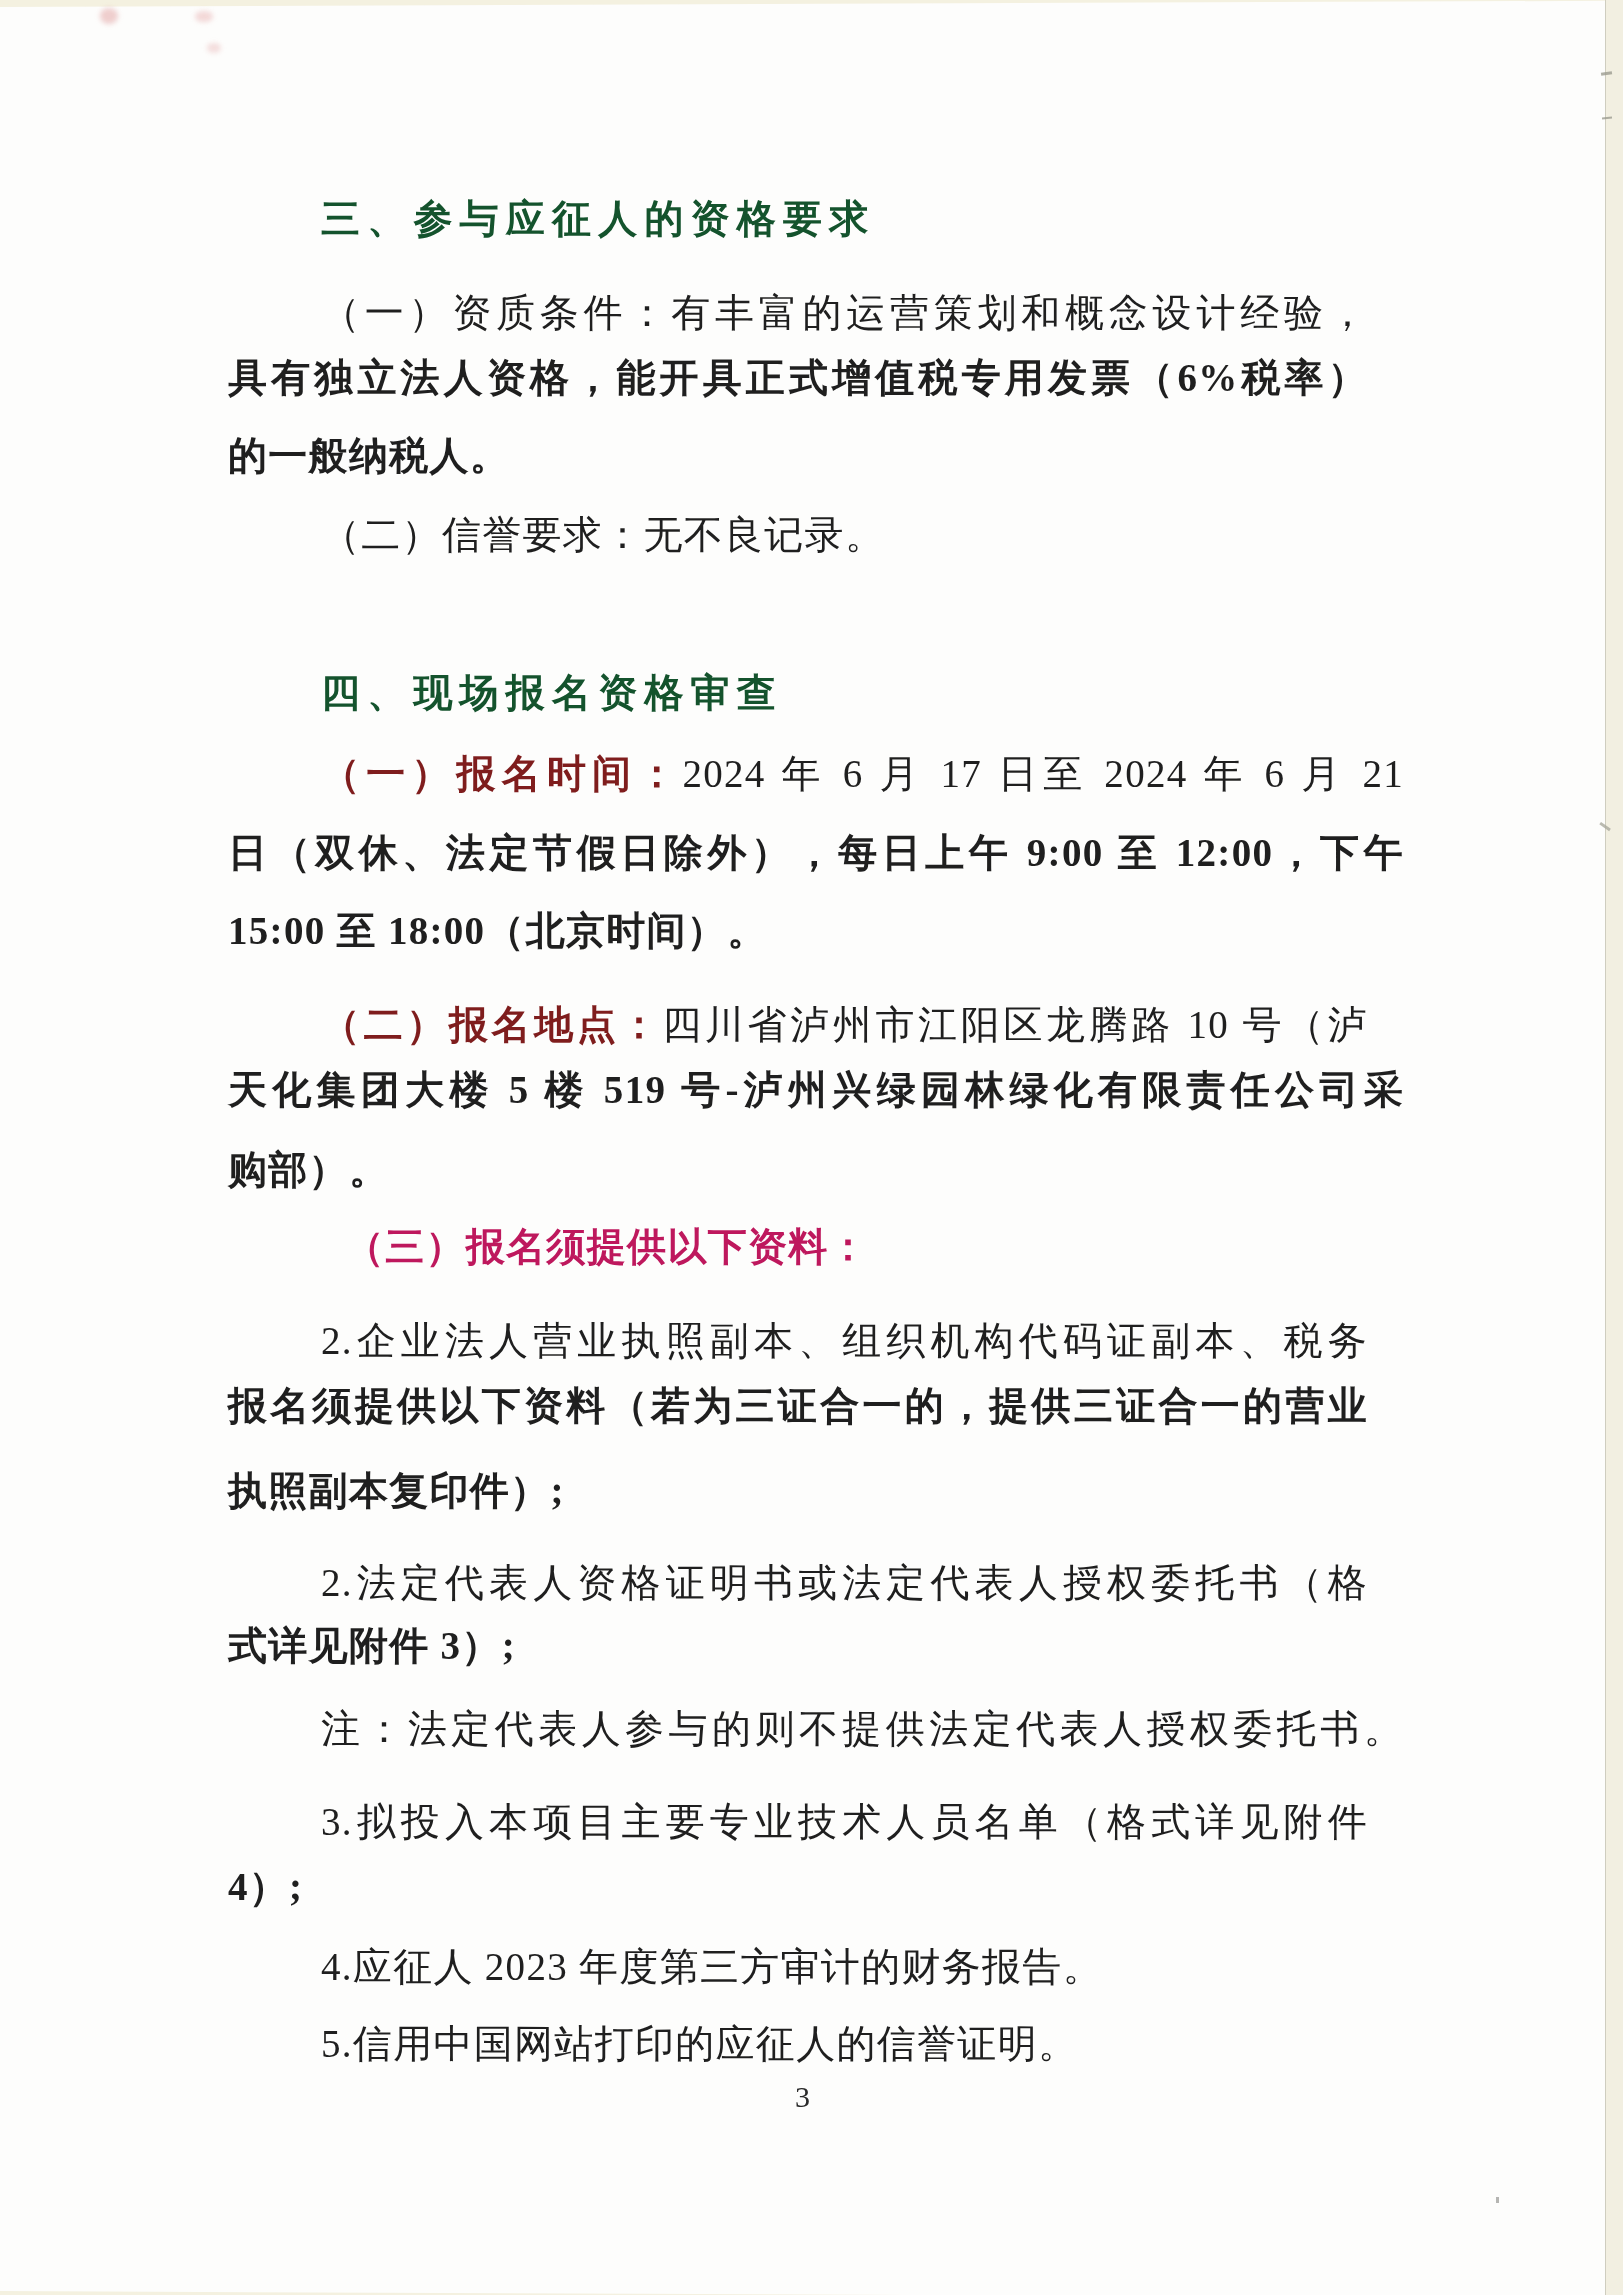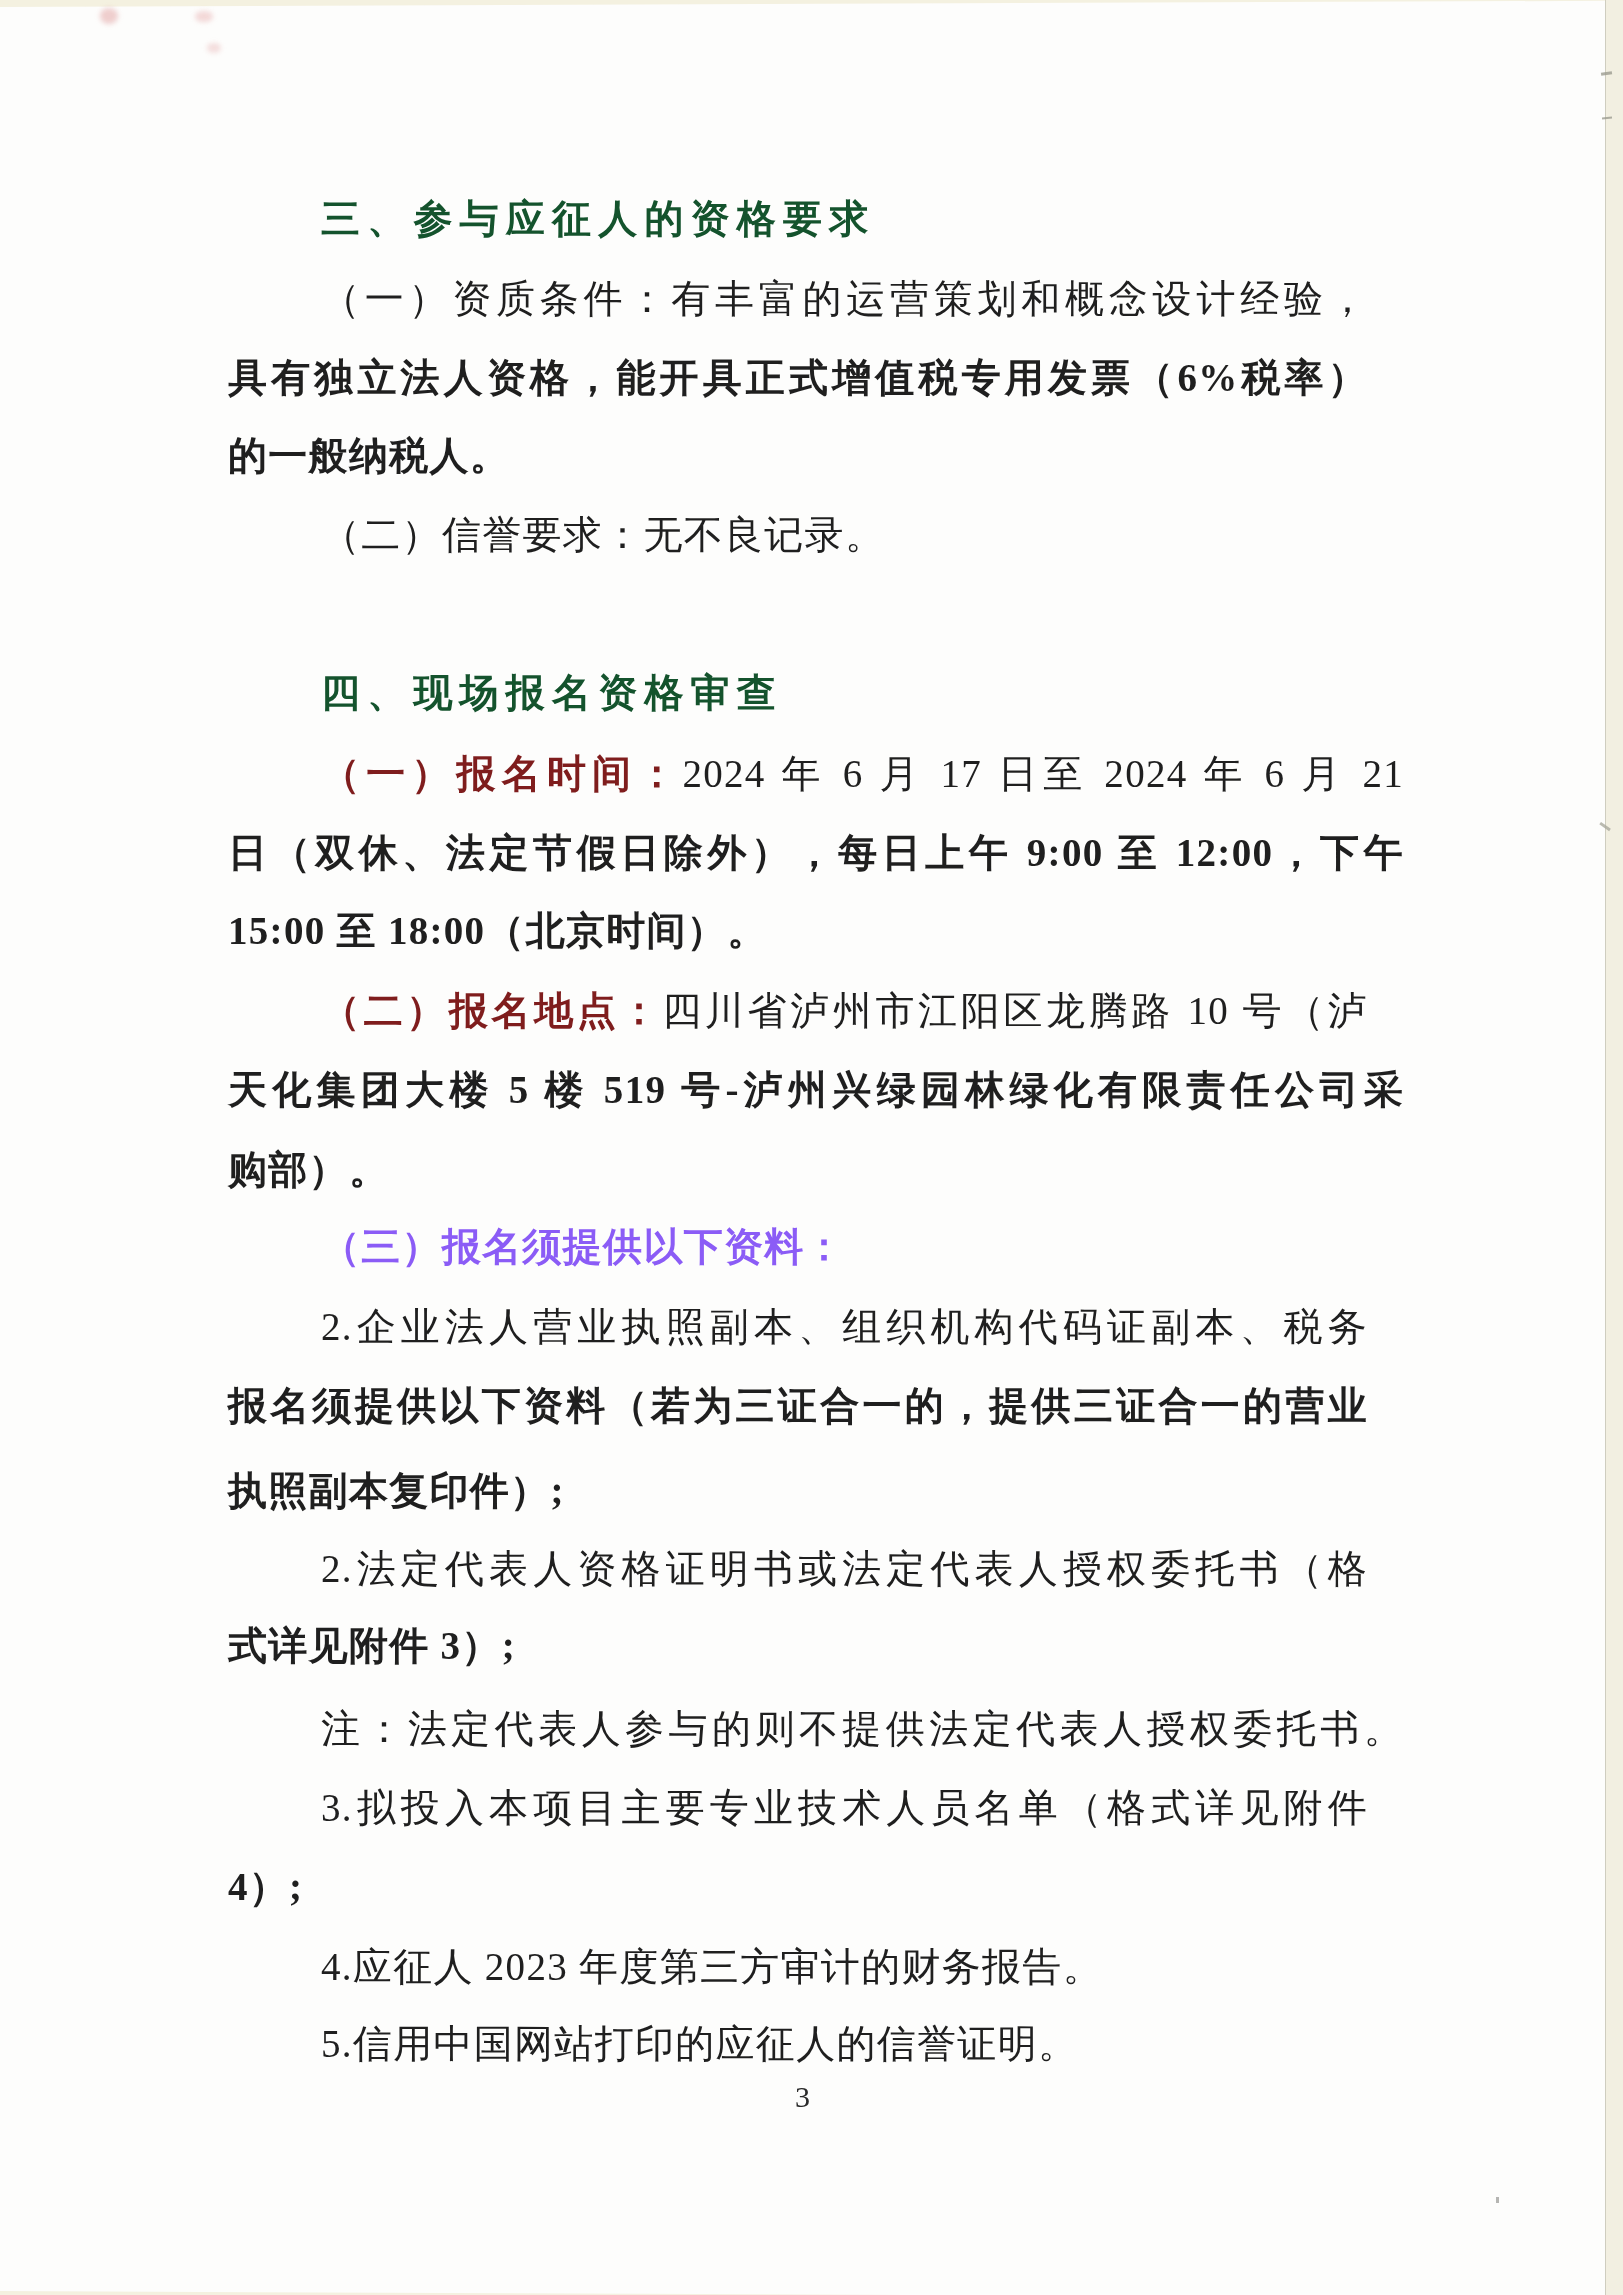--- a/index.html
+++ b/index.html
@@ -28,32 +28,33 @@
     white-space: nowrap;
   }
   .reg { left: 228px; font-weight: bold; }
   .ind { left: 321px; }
   .full, .fullx {
     white-space: normal;
     text-align: justify;
     text-align-last: justify;
   }
   .full.reg  { width: 1140px; }
-  .full.ind  { width: 1047px; }
+  .full.ind  { width: 1047px; margin-top: 14px; }
   .fullx.reg { width: 1176px; }
   .fullx.ind { width: 1083px; }
   .h {
     font-weight: 700;
     color: #14532d;
     letter-spacing: 7.2px;
   }
   .h2 {
     font-weight: 700;
-    color: #8b5cf6;
+    color: #be185d;
     letter-spacing: 1.3px;
+    margin-left: 24px;
   }
   .b { font-weight: 700; color: #7f1d1d; }
   .pagenum {
     position: absolute;
     top: 2080px;
     left: 0;
     width: 1605px;
     text-align: center;
     font-size: 30px;
     color: #2a2a2a;

